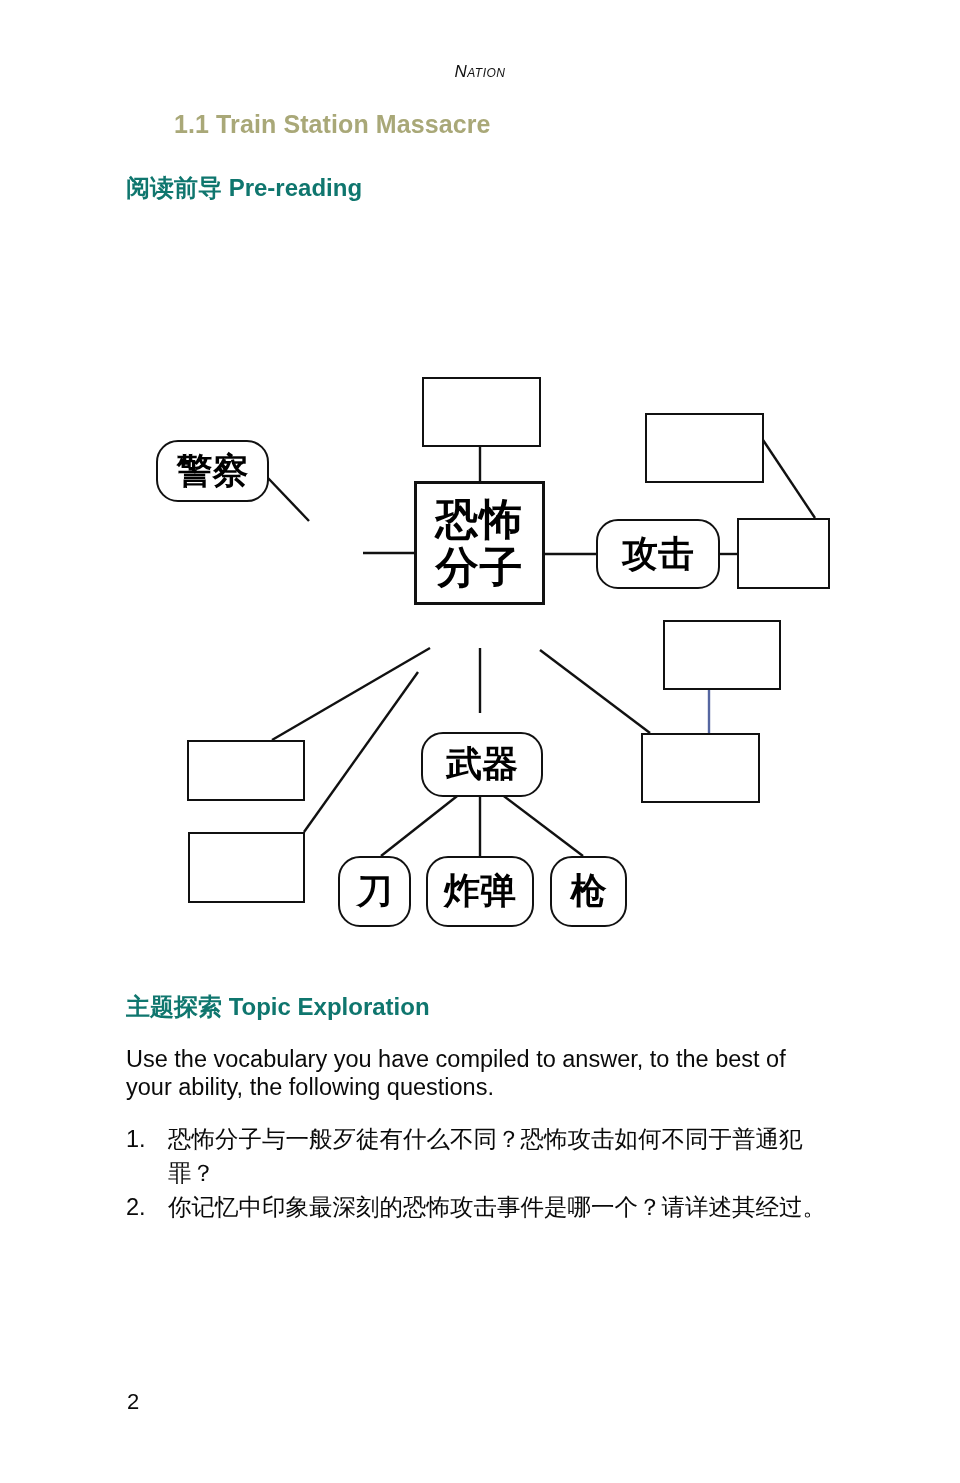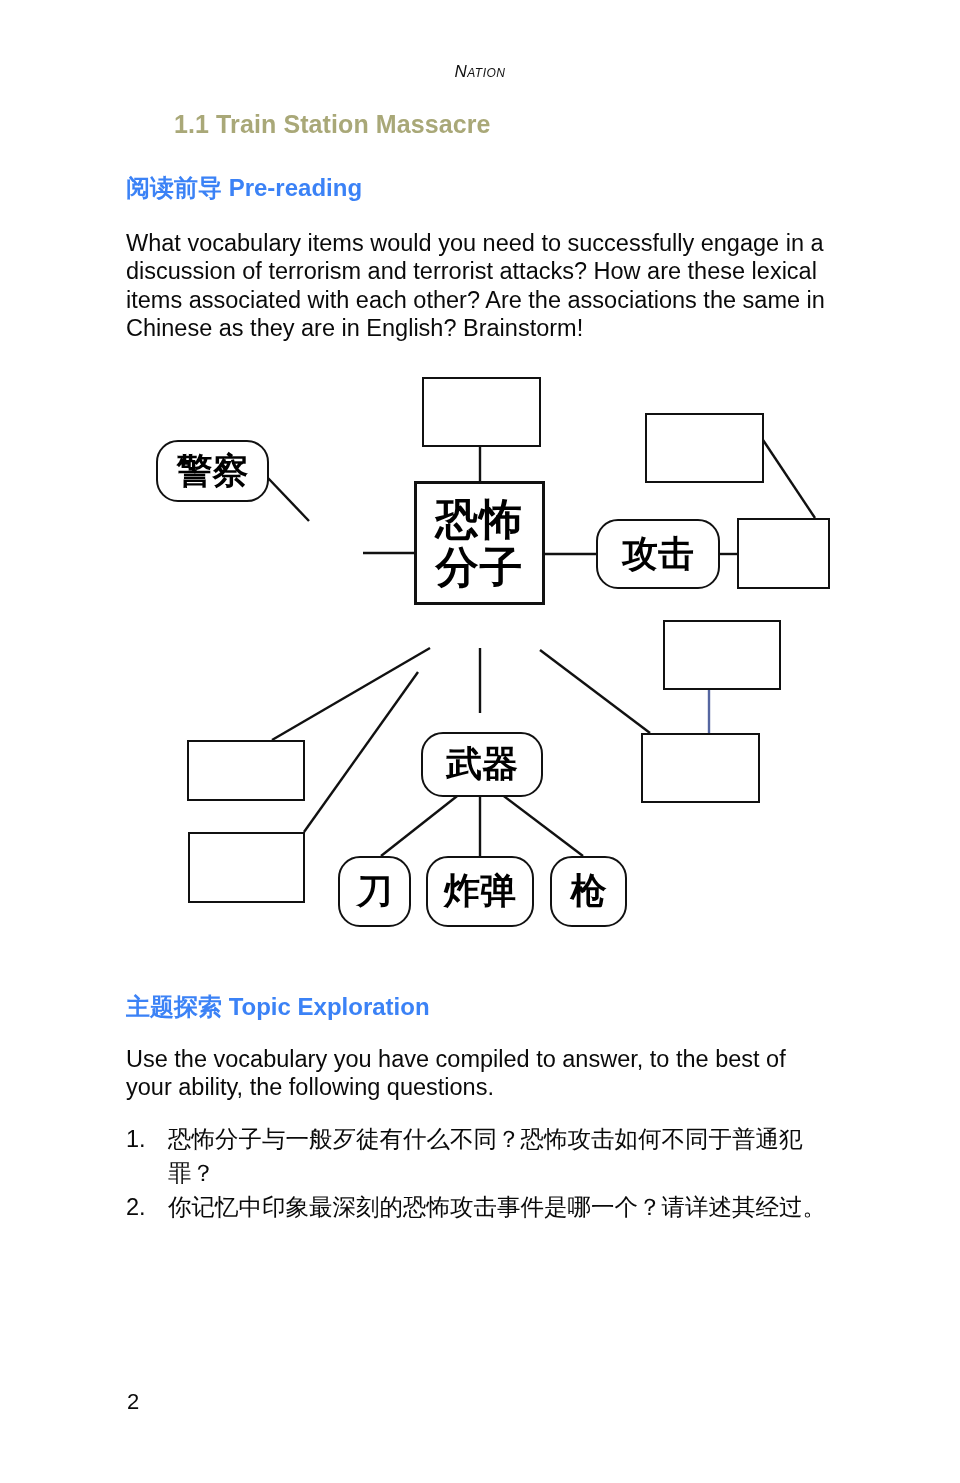--- a/index.html
+++ b/index.html
@@ -47,21 +47,21 @@
     font-weight: bold;
     color: #a9a878;
     letter-spacing: 0.1px;
     margin-left: 48px;
   }
   .h-sub {
     position: absolute;
     left: 126px;
     font-size: 24px;
     font-weight: bold;
-    color: #3b82f6;
+    color: #0f766e;
   }
   .h-sub.pre { top: 172px; }
   .h-sub.topic { top: 991px; }
 
   
   .para {
     position: absolute;
     left: 126px;
     width: 710px;
     font-size: 23.5px;
@@ -143,21 +143,20 @@
 <body>
 
 <div class="page">
 
   <div class="running-head">Nation</div>
 
   <div class="h-section">1.1 Train Station Massacre</div>
 
   <div class="h-sub pre">阅读前导 Pre-reading</div>
 
-  <div class="para p1">What vocabulary items would you need to successfully engage in a discussion of terrorism and terrorist attacks? How are these lexical items associated with each other? Are the associations the same in Chinese as they are in English? Brainstorm!</div>
 
   <div class="mindmap">
 
     <svg class="mm-svg" viewBox="0 0 960 1483">
       <g stroke="#111111" stroke-width="2.4" fill="none">
 
         <line x1="480" y1="481" x2="480" y2="447"></line>
 
         <line x1="414" y1="553" x2="363" y2="553"></line>
 

